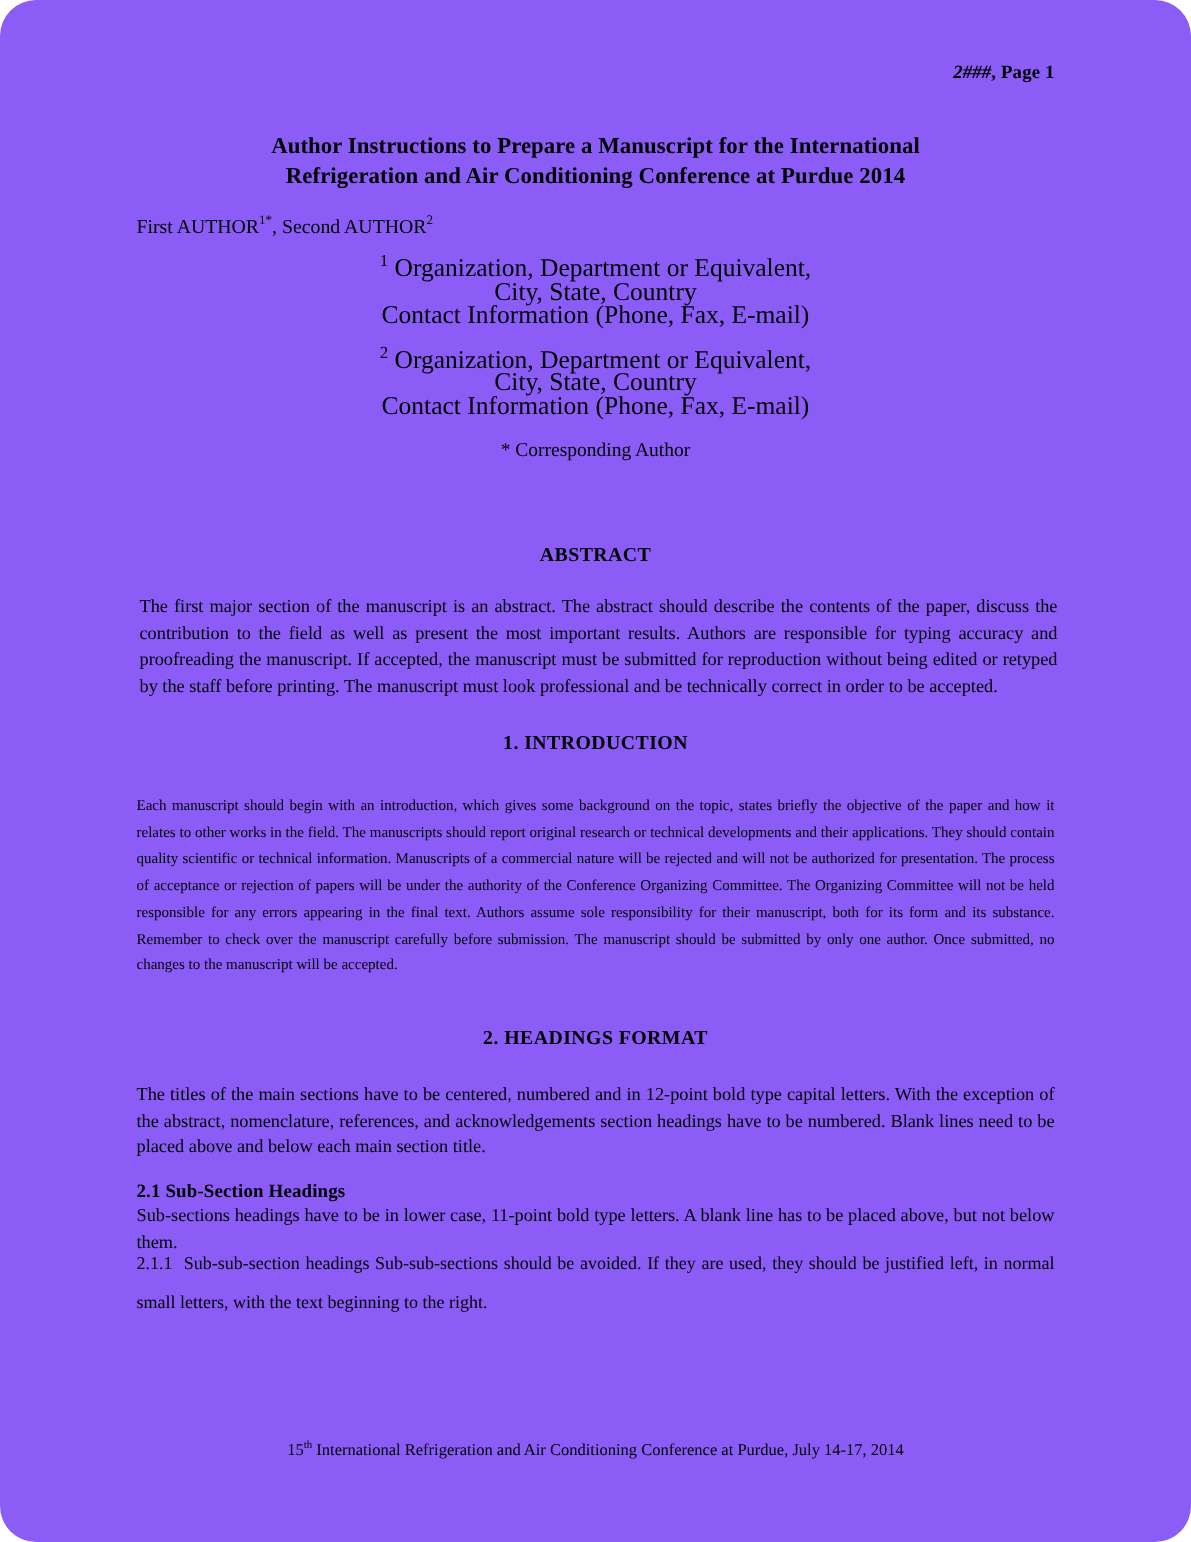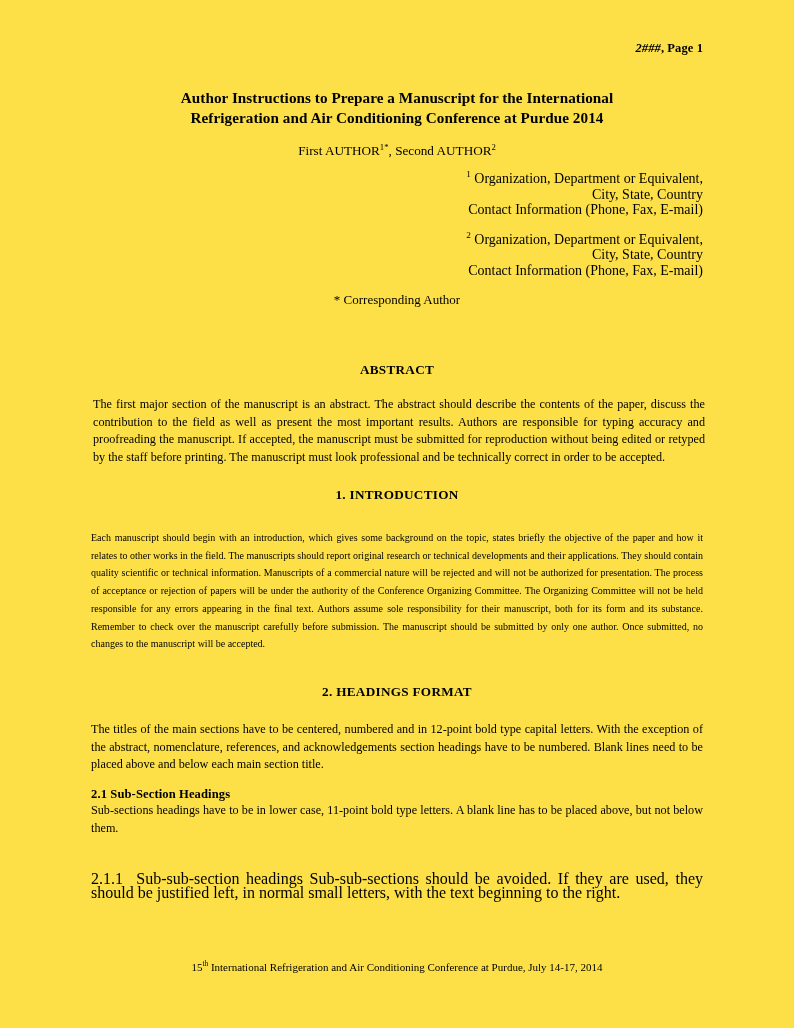--- a/index.html
+++ b/index.html
@@ -10,23 +10,24 @@
   body {
     font-family: "Liberation Serif", "DejaVu Serif", serif;
     color: #000000;
     -webkit-font-smoothing: antialiased;
   }
   .page {
     position: relative;
     width: 794px;
     height: 1028px;
     margin: 0 auto;
-    background: #fde047;
+    background: #8b5cf6;
     overflow: hidden;
     box-sizing: border-box;
+    border-radius: 24px;
   }
 
   
   .running-header {
     position: absolute;
     left: 91px;
     top: 41px;
     width: 612px;
     text-align: right;
     font-size: 12.5px;
@@ -49,38 +50,38 @@
     line-height: 19.5px;
     letter-spacing: 0.05px;
   }
 
   
   .authors {
     position: absolute;
     left: 91px;
     top: 142px;
     width: 612px;
-    text-align: center;
+    text-align: left;
     font-size: 13.2px;
     line-height: 17px;
   }
   sup {
     font-size: 0.66em;
     vertical-align: super;
     line-height: 0;
   }
 
   
   .affiliations {
     position: absolute;
     left: 91px;
     top: 171px;
     width: 612px;
-    text-align: right;
-    font-size: 14px;
+    text-align: center;
+    font-size: 17px;
     line-height: 15.6px;
   }
   .affil-block {
     margin-bottom: 14px;
   }
   .affil-block:last-child {
     margin-bottom: 0;
   }
   .affil-line { display: block; }
 
@@ -173,24 +174,24 @@
     font-size: 12.2px;
     line-height: 17.6px;
     text-align: justify;
     text-justify: inter-word;
   }
 
   
   .subsubsection {
     position: absolute;
     left: 91px;
-    top: 872px;
-    width: 612px;
-    font-size: 16px;
-    line-height: 14px;
+    top: 829px;
+    width: 612px;
+    font-size: 12px;
+    line-height: 26px;
     text-align: justify;
     text-justify: inter-word;
   }
 
   
   .page-footer {
     position: absolute;
     left: 91px;
     top: 959px;
     width: 612px;

